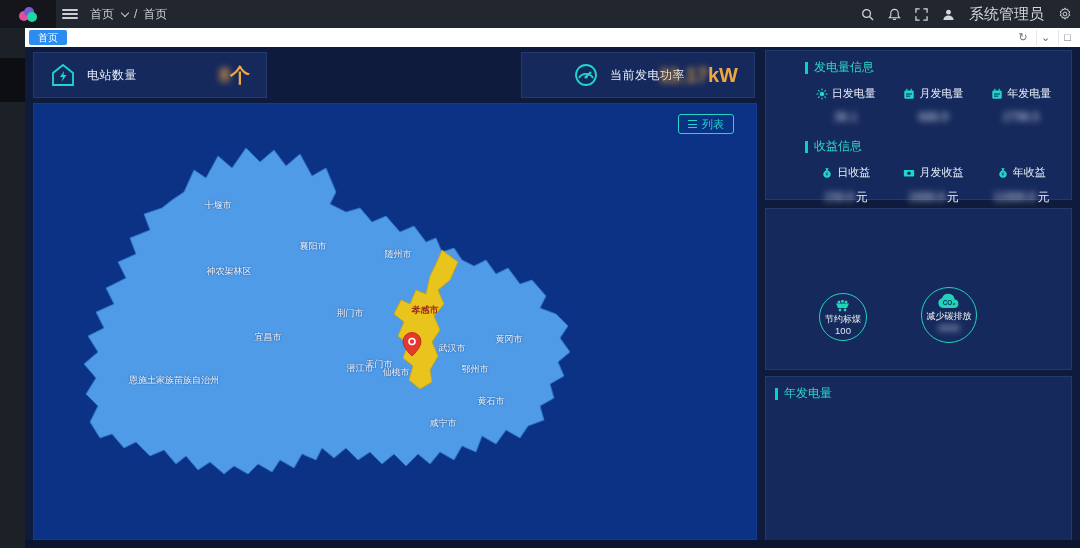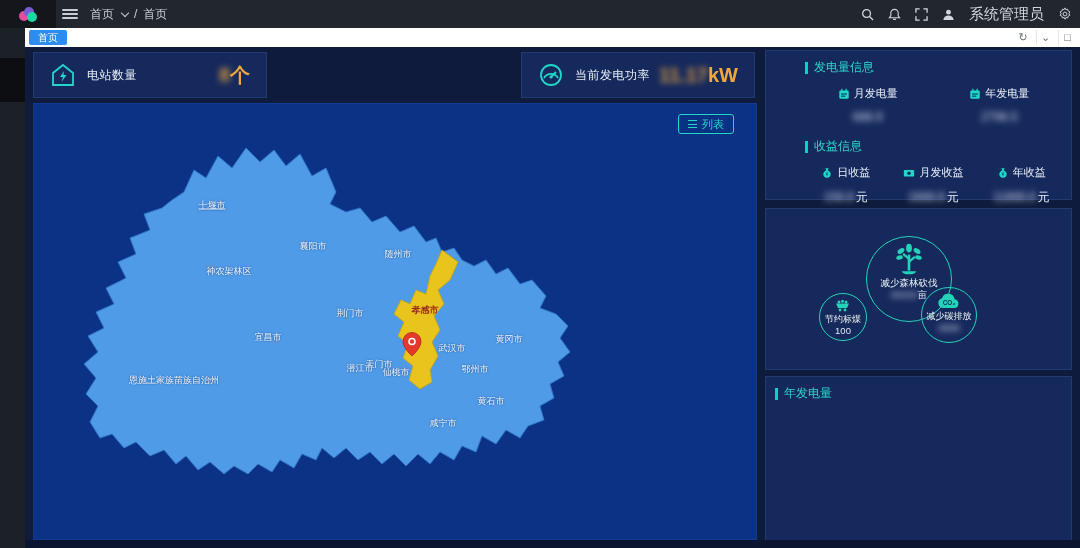--- a/index.html
+++ b/index.html
@@ -139,21 +139,21 @@
     <div class="panel stat-card abs" style="left:8px;">
       <div class="stat-icon">
         <svg width="28" height="28" viewBox="0 0 28 28">
             <path d="M14,4 L24,12 V24 H4 V12 Z" fill="none" stroke="#1fd8c9" stroke-width="1.8"></path>
             <path d="M15,10 l-4,6 h3 l-1.5,5 5,-7 h-3 z" fill="#1fd8c9"></path>
           </svg>
       </div>
       <span class="stat-label">电站数量</span>
       <span class="stat-val"><span class="masked">8</span><span>个</span></span>
     </div>
-    <div class="panel stat-card abs" style="left:496px;">
+    <div class="panel stat-card abs" style="left:496px;padding-left:35px;">
       <div class="stat-icon">
         <svg width="28" height="28" viewBox="0 0 28 28">
             <circle cx="14" cy="14" r="10" fill="none" stroke="#1fd8c9" stroke-width="1.8"></circle>
             <path d="M7,17 a8,8 0 0 1 14,0" fill="none" stroke="#1fd8c9" stroke-width="1.8"></path>
             <line x1="14" y1="16" x2="19" y2="11" stroke="#1fd8c9" stroke-width="2"></line>
             <circle cx="14" cy="16" r="1.6" fill="#1fd8c9"></circle>
           </svg>
       </div>
       <span class="stat-label">当前发电功率</span>
       <span class="stat-val"><span class="masked">11.17</span><span>kW</span></span>
@@ -175,21 +175,21 @@
         <path fill="#e9c41d" stroke="#c7a40f" stroke-width="0.8" d="
           M408,146 L424,158 L416,176 L404,186 L410,200 L400,212 L406,226 L398,238 L404,252 L396,266 L398,278
           L386,285 L375,276 L379,262 L369,254 L374,240 L364,232 L370,218 L360,210 L367,196 L376,200 L382,186
           L392,190 L396,172 L402,160 Z"></path>
         <g>
           <path d="M378,252 C378,252 369,244 369,237.5 A9,9 0 1 1 387,237.5 C387,244 378,252 378,252 Z" fill="#e6392e" stroke="#b02318" stroke-width="0.8"></path>
           <circle cx="378" cy="237.5" r="3" fill="none" stroke="#ffffff" stroke-width="1.6"></circle>
         </g>
       </svg>
       <div>
-          <span class="city" style="left: 178px; top: 101px; text-decoration: underline;">十堰市</span>
+          <span class="city" style="left: 184px; top: 101px;">十堰市</span>
           <span class="city" style="left: 279px; top: 142px;">襄阳市</span>
           <span class="city" style="left: 364px; top: 150px;">随州市</span>
           <span class="city" style="left: 195px; top: 167px;">神农架林区</span>
           <span class="city" style="left: 316px; top: 209px;">荆门市</span>
           <span class="city" style="left: 234px; top: 233px;">宜昌市</span>
           <span class="city city-hl" style="left: 391px; top: 206px;">孝感市</span>
           <span class="city" style="left: 345px; top: 241px; margin-top: 19px;">天门市</span>
           <span class="city" style="left: 418px; top: 244px;">武汉市</span>
           <span class="city" style="left: 475px; top: 235px;">黄冈市</span>
           <span class="city" style="left: 326px; top: 264px;">潜江市</span>
@@ -207,20 +207,39 @@
 
     <div id="panel-info" class="panel rp abs">
       <div class="sec-title">
         <span class="sec-bar"></span>
         <span>发电量信息</span>
       </div>
       <div class="trio">
         <div class="col">
           <div class="it-label">
             <svg width="12" height="12" viewBox="0 0 14 14">
+                <circle cx="7" cy="7" r="2.6" fill="#1fd8c9"></circle>
+                <g stroke="#1fd8c9" stroke-width="1.2">
+                  <line x1="7" y1="0.5" x2="7" y2="3"></line>
+                  <line x1="7" y1="11" x2="7" y2="13.5"></line>
+                  <line x1="0.5" y1="7" x2="3" y2="7"></line>
+                  <line x1="11" y1="7" x2="13.5" y2="7"></line>
+                  <line x1="2.4" y1="2.4" x2="4.2" y2="4.2"></line>
+                  <line x1="9.8" y1="9.8" x2="11.6" y2="11.6"></line>
+                  <line x1="11.6" y1="2.4" x2="9.8" y2="4.2"></line>
+                  <line x1="2.4" y1="11.6" x2="4.2" y2="9.8"></line>
+                </g>
+              </svg>
+            <span>日发电量</span>
+          </div>
+          <div class="it-value masked">36.1</div>
+        </div>
+        <div class="col">
+          <div class="it-label">
+            <svg width="12" height="12" viewBox="0 0 14 14">
                 <rect x="1.5" y="3" width="11" height="9.5" rx="1.5" fill="#1fd8c9"></rect>
                 <line x1="4.5" y1="1" x2="4.5" y2="4" stroke="#1fd8c9" stroke-width="1.4"></line>
                 <line x1="9.5" y1="1" x2="9.5" y2="4" stroke="#1fd8c9" stroke-width="1.4"></line>
                 <line x1="3.5" y1="7" x2="10.5" y2="7" stroke="#0f2a58" stroke-width="1.2"></line>
                 <line x1="3.5" y1="9.5" x2="8.5" y2="9.5" stroke="#0f2a58" stroke-width="1.2"></line>
               </svg>
             <span>月发电量</span>
           </div>
           <div class="it-value masked">688.9</div>
         </div>
@@ -272,35 +291,20 @@
               </svg>
             <span>年收益</span>
           </div>
           <div class="it-value"><span class="masked">11888.8</span><span class="unit-clear">元</span></div>
         </div>
       </div>
     </div>
 
     <div id="panel-social" class="panel rp abs">
       <div style="position:relative; width:100%; height:130px;">
-        <div class="circle" id="circ-big">
-          <svg width="30" height="32" viewBox="0 0 20 22" style="margin-top:6px;">
-            <line x1="10" y1="8" x2="10" y2="19" stroke="#23d3b8" stroke-width="1.8"></line>
-            <line x1="10" y1="11" x2="6" y2="7.5" stroke="#23d3b8" stroke-width="1.5"></line>
-            <line x1="10" y1="13" x2="14" y2="9.5" stroke="#23d3b8" stroke-width="1.5"></line>
-            <ellipse cx="10" cy="3.5" rx="2" ry="3" fill="#23d3b8"></ellipse>
-            <ellipse cx="4.5" cy="5.5" rx="2.6" ry="1.6" transform="rotate(-35 4.5 5.5)" fill="#23d3b8"></ellipse>
-            <ellipse cx="15.5" cy="5.5" rx="2.6" ry="1.6" transform="rotate(35 15.5 5.5)" fill="#23d3b8"></ellipse>
-            <ellipse cx="3.5" cy="10" rx="2.3" ry="1.4" transform="rotate(-15 3.5 10)" fill="#23d3b8"></ellipse>
-            <ellipse cx="16.5" cy="10" rx="2.3" ry="1.4" transform="rotate(15 16.5 10)" fill="#23d3b8"></ellipse>
-            <path d="M5,19.5 a5,2 0 0 0 10,0" fill="#23d3b8"></path>
-          </svg>
-          <div class="circ-label">减少森林砍伐</div>
-          <div class="circ-val"><span class="masked">80000</span><span>亩</span></div>
-        </div>
         <div class="circle" id="circ-left">
           <svg width="18" height="13" viewBox="0 0 18 13" style="margin-top:5px;">
             <circle cx="5" cy="3" r="1.5" fill="#23d3b8"></circle>
               <circle cx="8.5" cy="2.2" r="1.5" fill="#23d3b8"></circle>
               <circle cx="12" cy="3" r="1.5" fill="#23d3b8"></circle>
             <path d="M2,4.5 h13 l-2,4.5 h-9 z" fill="#23d3b8"></path>
             <circle cx="6" cy="11" r="1.4" fill="#23d3b8"></circle>
               <circle cx="11" cy="11" r="1.4" fill="#23d3b8"></circle>
           </svg>
           <div class="circ-label">节约标煤</div>

